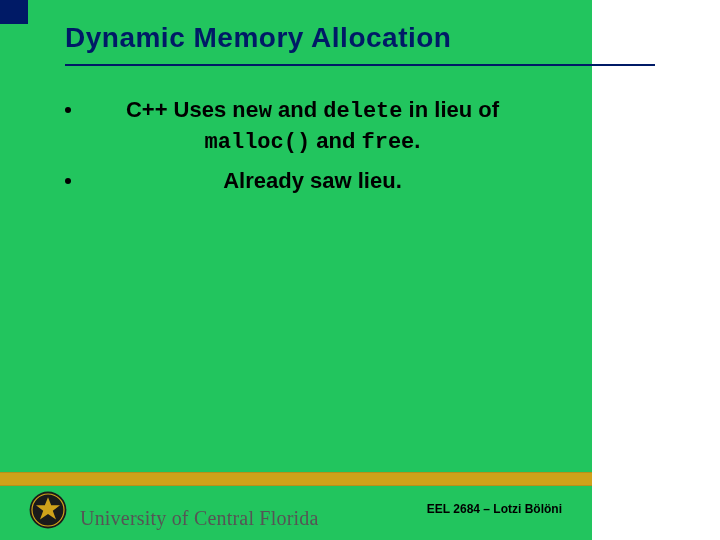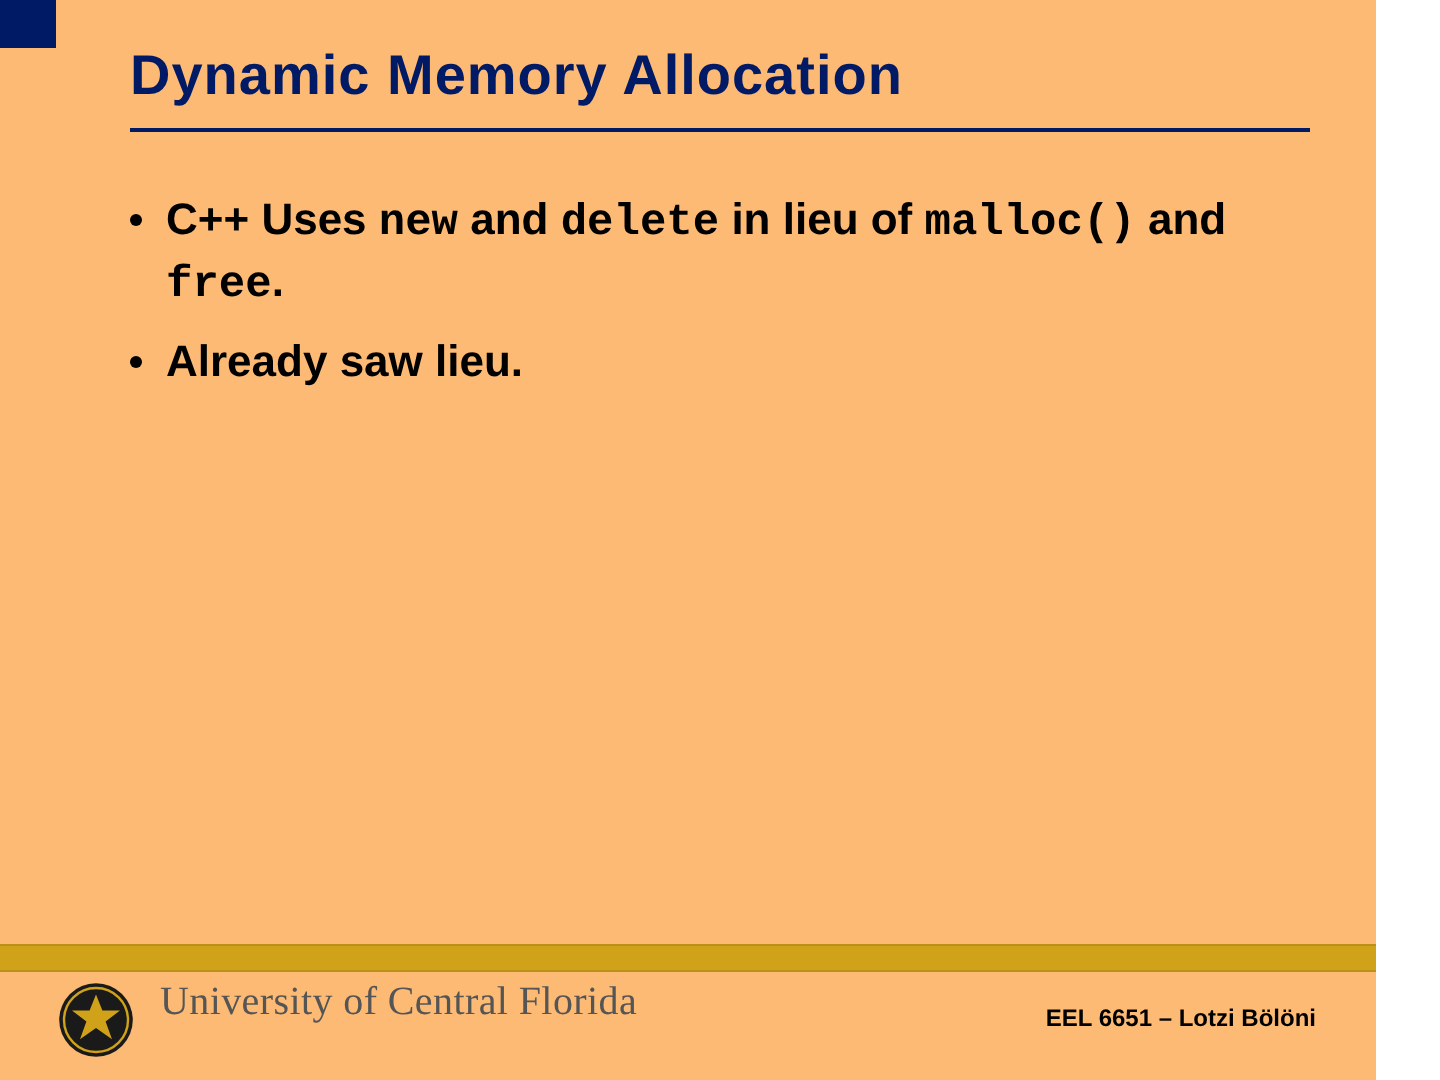--- a/index.html
+++ b/index.html
@@ -6,23 +6,23 @@
     margin: 0;
     padding: 0;
     width: 720px;
     height: 540px;
     background: #ffffff;
     font-family: Arial, Helvetica, sans-serif;
     overflow: hidden;
   }
   .slide {
     position: relative;
-    width: 688px;
+    width: 592px;
     height: 540px;
-    background: #fdba74;
+    background: #22c55e;
   }
   .accent-bar {
     position: absolute;
     top: 0;
     left: 0;
     width: 28px;
     height: 24px;
     background: #001a66;
   }
   .title {
@@ -44,20 +44,21 @@
     height: 2px;
     background: #001a66;
   }
   .body {
     position: absolute;
     top: 96px;
     left: 65px;
     right: 50px;
     color: #000000;
     font-family: Arial, Helvetica, sans-serif;
+    text-align: center;
   }
   .bullet {
     position: relative;
     padding-left: 18px;
     margin-bottom: 10px;
     font-size: 22px;
     font-weight: bold;
     line-height: 1.3;
   }
   .bullet::before {
@@ -89,21 +90,21 @@
     height: 12px;
     background: #cfa21a;
     border-top: 1px solid #b8901a;
     border-bottom: 1px solid #b8901a;
   }
   .logo-wrap {
     position: absolute;
     left: 28px;
     top: 18px;
     display: flex;
-    align-items: flex-start;
+    align-items: flex-end;
     gap: 12px;
   }
   .logo-mark {
     width: 40px;
     height: 40px;
   }
   .uni-name {
     font-family: Georgia, "Times New Roman", serif;
     font-size: 20px;
     color: #555555;
@@ -141,16 +142,16 @@
 
     <div class="logo-wrap">
       <svg class="logo-mark" viewBox="0 0 100 100">
         <circle cx="50" cy="50" r="46" fill="#1a1a1a"></circle>
         <circle cx="50" cy="50" r="40" fill="none" stroke="#cfa21a" stroke-width="3"></circle>
         <path d="M50 18 L58 38 L80 38 L62 52 L70 74 L50 60 L30 74 L38 52 L20 38 L42 38 Z" fill="#cfa21a"></path>
       </svg>
       <div class="uni-name">University of Central Florida</div>
     </div>
 
-    <div class="credit">EEL 6651 – Lotzi Bölöni</div>
+    <div class="credit">EEL 2684 – Lotzi Bölöni</div>
   </div>
 
 </div>
 
 </body></html>

